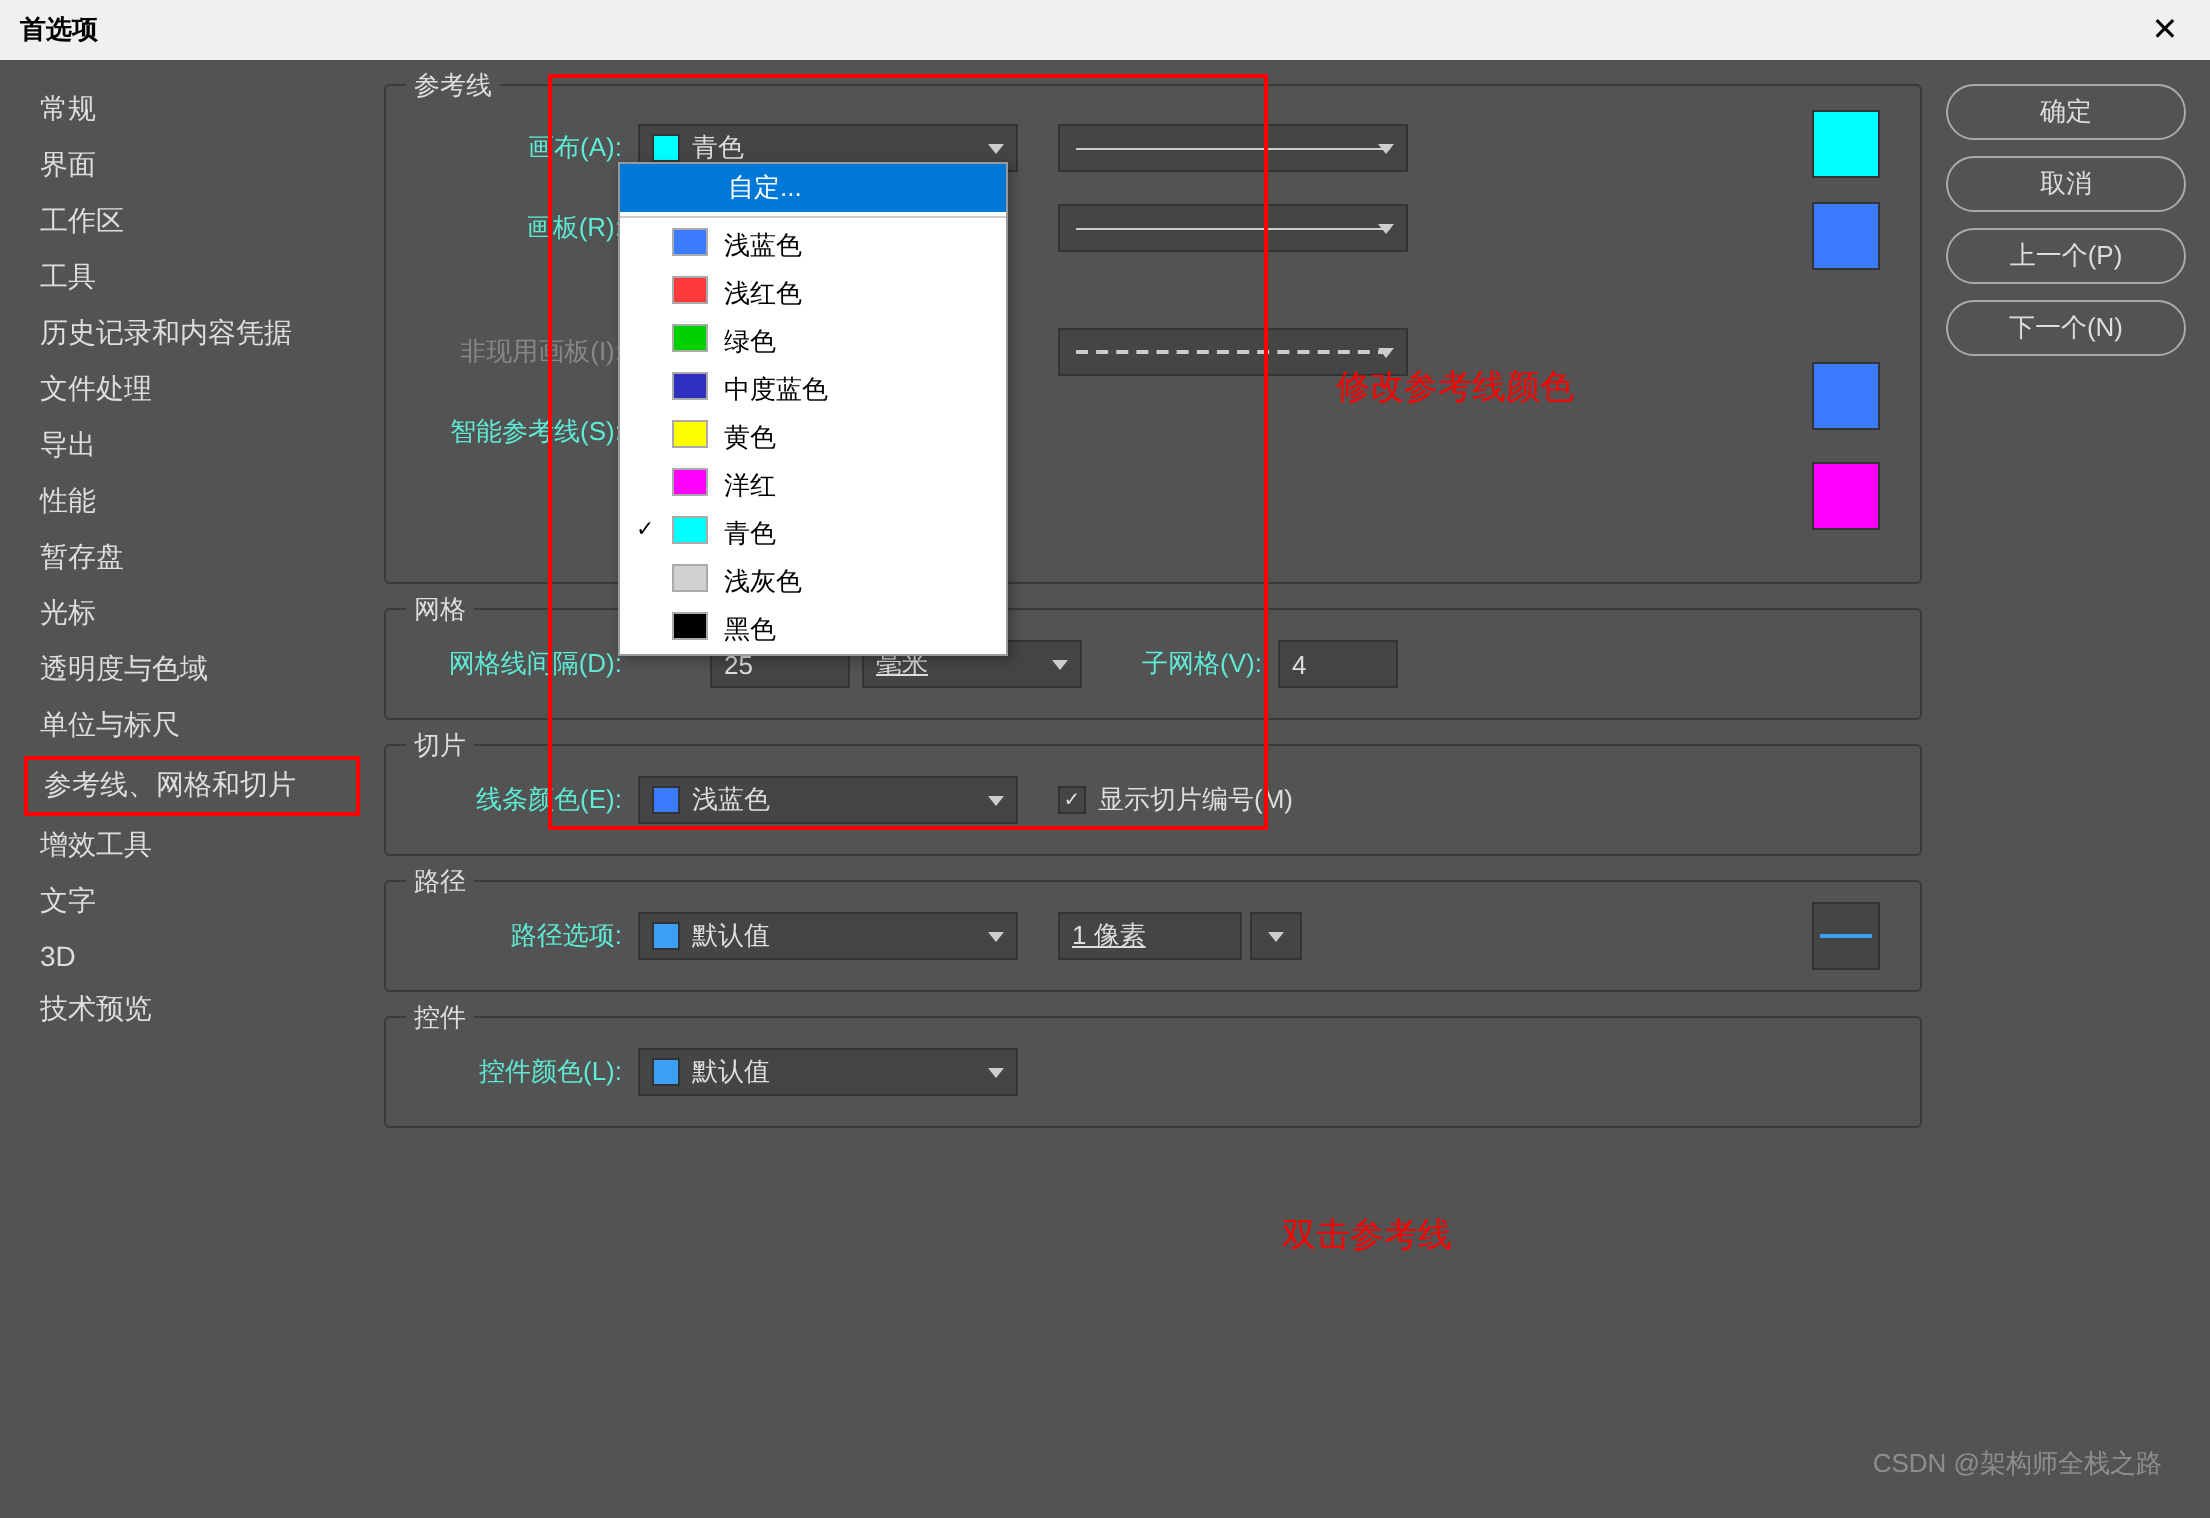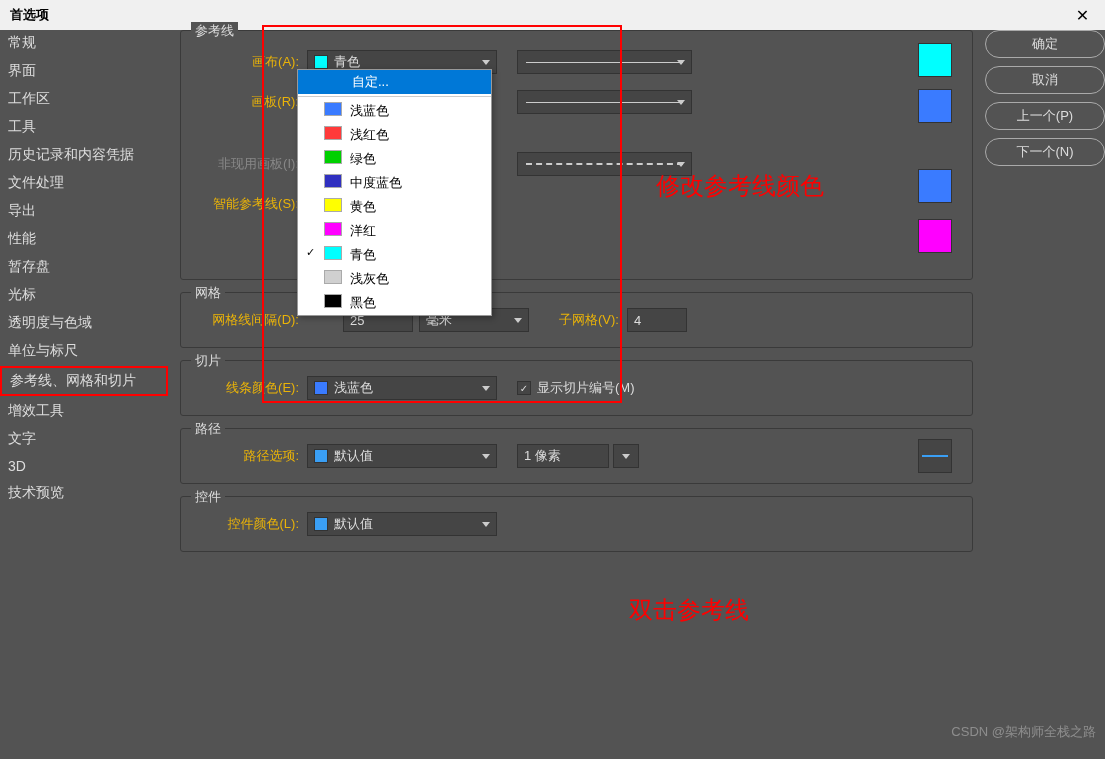--- a/index.html
+++ b/index.html
@@ -2,34 +2,34 @@
 <html><head>
   <meta charset="utf-8">
   <style>
     * { margin: 0; padding: 0; box-sizing: border-box; font-family: "Microsoft YaHei", sans-serif; }
     body { background: #535353; color: #ddd; font-size: 13px; width: 1105px; height: 759px; overflow: hidden; position: relative; }
     
     .titlebar { background: #f0f0f0; height: 30px; display: flex; align-items: center; justify-content: space-between; padding: 0 0 0 10px; color: #000; }
     .titlebar .title { font-size: 13px; font-weight: bold; }
     .titlebar .close { width: 45px; height: 30px; display: flex; align-items: center; justify-content: center; font-size: 16px; cursor: pointer; }
     
-    .content { display: flex; height: calc(100% - 30px); gap: 12px; }
+    .content { display: flex; height: calc(100% - 30px); padding: 12px; gap: 12px; }
     
     .sidebar { width: 168px; display: flex; flex-direction: column; gap: 2px; }
     .sidebar-item { padding: 4px 8px; cursor: pointer; color: #ddd; font-size: 14px; }
     .sidebar-item.selected { border: 2px solid red; }
     
     .main { flex: 1; position: relative; }
     
     .section { border: 1px solid #3a3a3a; border-radius: 3px; margin-bottom: 12px; position: relative; padding: 14px 10px 14px 10px; }
     .section-label { position: absolute; top: -9px; left: 10px; background: #535353; padding: 0 4px; color: #ddd; font-size: 13px; }
     
     .row { display: flex; align-items: center; margin-bottom: 14px; min-height: 26px; }
     .row:last-child { margin-bottom: 0; }
-    .row-label { width: 108px; text-align: right; margin-right: 8px; color: #eab308; font-size: 13px; }
+    .row-label { width: 108px; text-align: right; margin-right: 8px; color: #5eead4; font-size: 13px; }
     .row-label.dim { color: #888; }
     
     .color-select { display: flex; align-items: center; background: #454545; width: 190px; height: 24px; padding: 0 6px; cursor: pointer; position: relative; border: 1px solid #333; }
     .color-swatch-sm { width: 14px; height: 14px; margin-right: 6px; border: 1px solid #333; }
     .select-text { flex: 1; color: #ddd; font-size: 13px; }
     .chevron { width: 0; height: 0; border-left: 4px solid transparent; border-right: 4px solid transparent; border-top: 5px solid #ccc; }
     
     .line-preview { width: 175px; height: 24px; background: #454545; margin-left: 20px; display: flex; align-items: center; justify-content: center; padding: 0 8px; border: 1px solid #333; position: relative; }
     .line-preview .line { width: 100%; height: 1px; background: #ccc; }
     .line-preview .dashed { border-top: 2px dashed #ccc; height: 0; width: 100%; background: none; }
@@ -39,33 +39,33 @@
     
     .dropdown-menu { position: absolute; background: #fff; border: 1px solid #999; width: 195px; z-index: 100; box-shadow: 2px 2px 6px rgba(0,0,0,0.3); }
     .dropdown-item { display: flex; padding: 3px 8px 3px 26px; position: relative; cursor: pointer; color: #000; font-size: 13px; }
     .dropdown-item.highlighted { background: #0078d7; color: #fff; padding-left: 54px; }
     .dropdown-item.highlighted::before { content: none; }
     .dropdown-item .sw { width: 18px; height: 14px; margin-right: 8px; border: 1px solid #aaa; }
     .dropdown-item .check { position: absolute; left: 8px; font-size: 11px; }
     .divider { height: 1px; background: #ccc; margin: 2px 0; }
     
     .text-input { background: #454545; border: 1px solid #333; color: #ddd; height: 24px; padding: 0 6px; width: 60px; font-size: 13px; }
-    .select-plain { background: #454545; border: 1px solid #333; color: #ddd; height: 24px; padding: 0 6px; width: 110px; display: flex; align-items: center; justify-content: space-between; cursor: pointer; font-size: 13px; }
+    .select-plain { background: #454545; border: 1px solid #333; color: #ddd; height: 24px; padding: 0 6px; width: 110px; display: flex; align-items: center; justify-content: space-between; cursor: pointer; font-size: 13px; text-decoration: underline; }
     .select-narrow { width: 92px; }
     .select-tiny { width: 26px; justify-content: center; }
     
     .checkbox { width: 14px; height: 14px; background: #454545; border: 1px solid #333; margin-right: 6px; display: flex; align-items: center; justify-content: center; font-size: 10px; color: #ddd; cursor: pointer; }
     
     .right-buttons { width: 120px; display: flex; flex-direction: column; gap: 8px; }
     .btn { background: transparent; border: 1px solid #aaa; border-radius: 14px; color: #ddd; height: 28px; cursor: pointer; font-size: 13px; text-align: center; line-height: 26px; }
     
     .red-box { position: absolute; border: 2px solid red; pointer-events: none; z-index: 50; }
-    .red-text { position: absolute; color: red; font-size: 24px; pointer-events: none; z-index: 50; font-weight: 400; font-family: Liberation Serif, serif; }
-    
-    .watermark { position: absolute; bottom: 18px; right: 9px; color: rgba(200,200,200,0.5); font-size: 13px; }
+    .red-text { position: absolute; color: red; font-size: 17px; pointer-events: none; z-index: 50; font-weight: 400; font-family: Liberation Serif, serif; }
+    
+    .watermark { position: absolute; bottom: 18px; right: 24px; color: rgba(200,200,200,0.5); font-size: 13px; }
     
     .path-line { width: 26px; height: 2px; background: #3a9ff5; }
   </style>
 </head>
 <body>
 
 <div class="titlebar">
   <span class="title">首选项</span>
   <div class="close">✕</div>
 </div>

